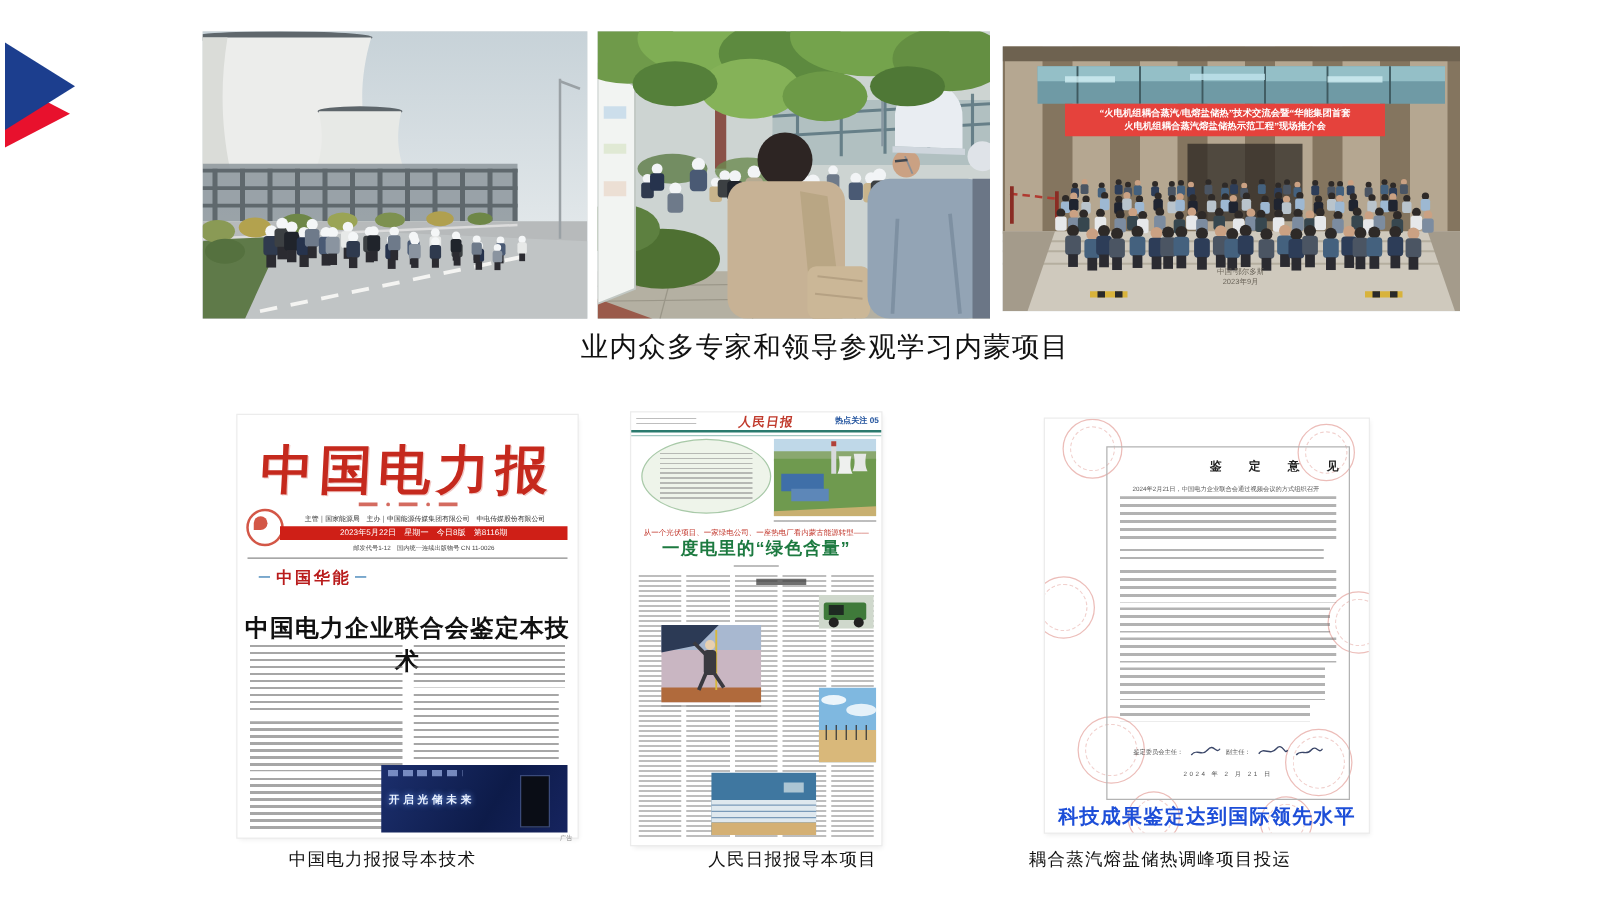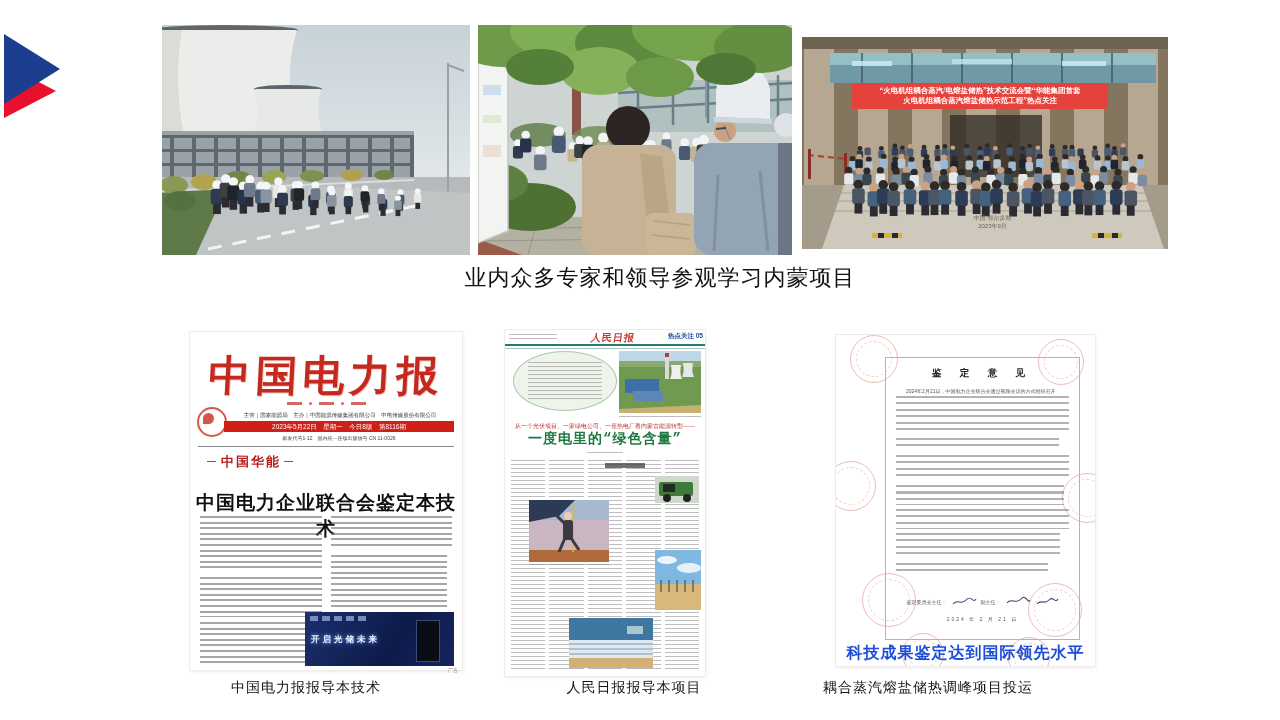--- a/index.html
+++ b/index.html
@@ -67,32 +67,32 @@
   .pd-mast{position:absolute;left:86px;top:1px;color:#c0392b;font-weight:bold;font-size:10px;
            font-family:"Liberation Serif","DejaVu Serif",serif;transform:skewX(-8deg);letter-spacing:1px;}
   .pd-page{position:absolute;right:2px;top:2px;color:#1b4e9b;font-weight:bold;font-size:6.5px;}
   .pd-rule1{position:absolute;left:0;right:0;top:14px;height:2px;background:#2a7a6e;}
   .pd-rule2{position:absolute;left:0;right:0;top:18px;height:1px;background:#9fc6c0;}
   .pd-ellipse{position:absolute;left:8px;top:21px;width:102px;height:58px;border:1px solid #a8c9a8;
               border-radius:50%;background:#eef4ea;overflow:hidden;}
   .pd-ellipse .inner{position:absolute;left:14px;right:14px;top:10px;bottom:10px;}
   .pd-kicker{position:absolute;left:0;right:0;top:92px;text-align:center;color:#c2372c;font-size:6px;white-space:nowrap;overflow:hidden;}
   .pd-head{position:absolute;left:0;right:0;top:100px;text-align:center;color:#1d7a40;font-weight:bold;font-size:14px;
-           font-family:Liberation Mono, monospace;letter-spacing:1px;}
+           font-family:Liberation Sans, sans-serif;letter-spacing:1px;}
   .pd-byline{position:absolute;left:82px;top:122px;width:36px;height:3.5px;}
   .pd-cols{position:absolute;left:6px;top:130px;width:188px;height:210px;display:flex;gap:4px;}
   .pd-cols .col{flex:1;}
   .pd-minihead{position:absolute;left:100px;top:133px;width:40px;height:5px;background:#3f3f3f;opacity:.75;}
 
   
   .stamp{position:absolute;border:1.5px solid rgba(198,62,50,.34);border-radius:50%;}
   .stamp:after{content:"";position:absolute;inset:5px;border:1px dashed rgba(198,62,50,.24);border-radius:50%;}
   .cert-box{position:absolute;left:49px;top:22px;width:193px;height:281px;border:1px solid #b3b3b3;}
-  .cert-title{margin-top:9px;text-align:center;font-size:9.5px;font-weight:bold;letter-spacing:8px;color:#222;
-              font-family:Liberation Serif, serif;}
+  .cert-title{margin-top:9px;text-align:right;font-size:9.5px;font-weight:bold;letter-spacing:8px;color:#222;
+              font-family:Liberation Mono, monospace;}
   .cert-body{position:absolute;left:10px;right:10px;top:30px;}
   .cert-start{font-size:5px;color:#555;text-indent:10px;white-space:nowrap;overflow:hidden;margin-bottom:2px;}
   .cert-sign{position:absolute;left:8px;right:8px;top:238px;display:flex;justify-content:center;align-items:center;gap:4px;
              font-size:5px;color:#555;}
   .cert-date{position:absolute;left:0;right:0;top:258px;text-align:center;font-size:5px;color:#555;letter-spacing:2px;}
   .cert-red{position:absolute;left:0;right:0;top:308px;text-align:center;color:#1d4ed8;font-weight:bold;font-size:16px;
             font-family:"Liberation Serif","DejaVu Serif",serif;letter-spacing:1px;}
 </style>
 </head>
 <body>
@@ -611,21 +611,21 @@
         </g>
       <rect x="70" y="196" width="30" height="5" fill="#d8b33c"></rect>
         <rect x="76" y="196" width="6" height="5" fill="#2a2a2a"></rect>
         <rect x="90" y="196" width="6" height="5" fill="#2a2a2a"></rect>
       <rect x="290" y="196" width="30" height="5" fill="#d8b33c"></rect>
         <rect x="296" y="196" width="6" height="5" fill="#2a2a2a"></rect>
         <rect x="310" y="196" width="6" height="5" fill="#2a2a2a"></rect>
     </svg>
     <div class="banner">
       <div>“火电机组耦合蒸汽/电熔盐储热”技术交流会暨“华能集团首套</div>
-      <div>火电机组耦合蒸汽熔盐储热示范工程”热点关注</div>
+      <div>火电机组耦合蒸汽熔盐储热示范工程”现场推介会</div>
     </div>
     <div class="gp-footer">
       <div>中国·鄂尔多斯</div>
       <div>2023年9月</div>
     </div>
   </div>
 
   <div class="cap cap-top">业内众多专家和领导参观学习内蒙项目</div>
 
   <div class="doc" style="left:190px;top:332px;width:272px;height:338px">

